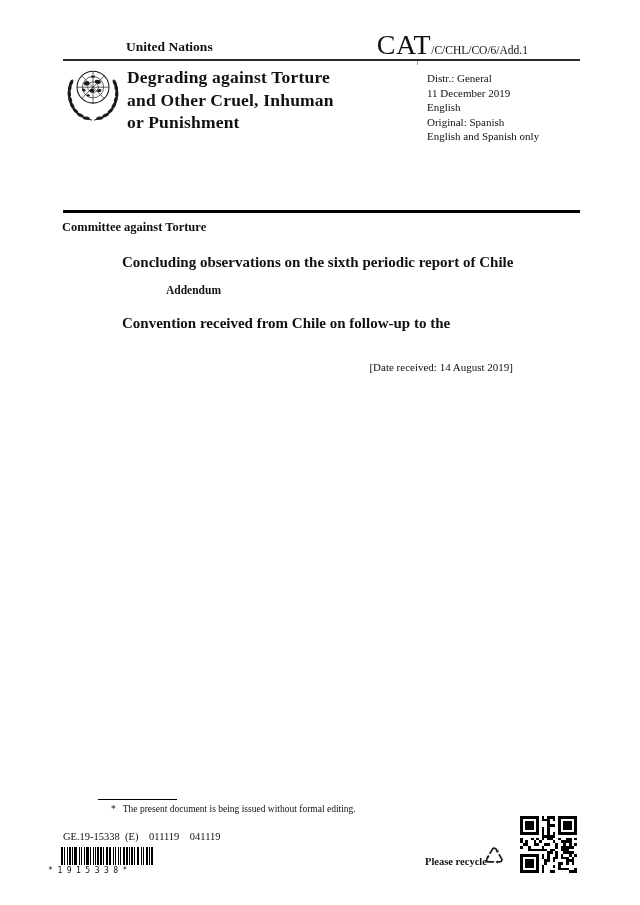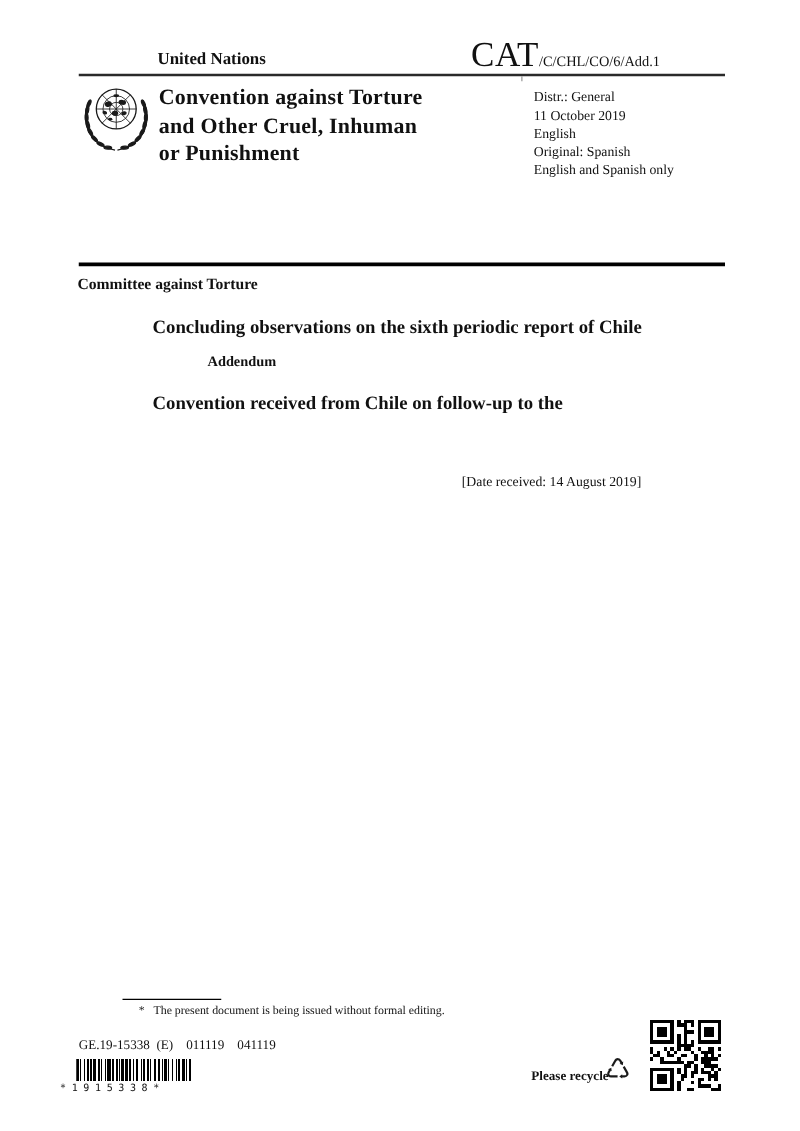--- a/index.html
+++ b/index.html
@@ -19,21 +19,21 @@
   .emblem{left:62px;top:64px;}
   .doc-title{left:127px;top:66px;font-size:17.5px;font-weight:bold;line-height:22.5px;letter-spacing:.2px;}
   .distr{left:427px;top:71px;font-size:11px;line-height:14.6px;}
   
   .section-rule{left:63px;width:517px;top:210px;height:3px;background:#000000;}
   .committee{left:62px;top:220px;font-size:12.5px;font-weight:bold;}
   .report-heading{left:122px;top:254px;width:440px;font-size:15px;font-weight:bold;}
   .addendum{left:122px;top:284px;font-size:11.5px;font-weight:bold;margin-left:44px;}
   .followup-heading{left:122px;top:314px;width:400px;font-size:15px;font-weight:bold;line-height:19.5px;}
   .followup-heading sup{font-size:60%;vertical-align:3px;font-weight:bold;}
-  .date-received{left:122px;top:361px;width:391px;text-align:right;font-size:11px;margin-top:19px;}
+  .date-received{left:122px;top:361px;width:391px;text-align:right;font-size:11px;}
   
   .footnote-rule{left:98px;top:799px;width:79px;height:1px;background:#000000;}
   .footnote{left:111px;top:804px;font-size:9.5px;}
   .footnote .fn-marker{margin-right:7px;}
   
   .document-code{left:63px;top:831px;font-size:10.5px;white-space:pre;}
   .barcode{left:61px;top:847px;width:92px;}
   .barcode-text{left:44px;top:866px;width:92px;font-family:"DejaVu Sans Mono",monospace;
     font-size:8px;letter-spacing:4.5px;text-align:center;white-space:nowrap;}
   .qr{left:520px;top:816px;}
@@ -87,28 +87,28 @@
       <ellipse cx="38.5" cy="27.5" rx="2.2" ry="1.6" transform="rotate(-10 38.5 27.5)"></ellipse>
       <ellipse cx="32" cy="13" rx="2.4" ry="1.2"></ellipse>
       <ellipse cx="27" cy="32.5" rx="1.8" ry="1.2"></ellipse>
     </g>
 
     <use href="#branch"></use>
     <use href="#branch" transform="translate(64,0) scale(-1,1)"></use>
   </svg>
 
   <div class="abs doc-title">
-    <div>Convention against Torture</div>
+    <div>Degrading against Torture</div>
     <div>and Other Cruel, Inhuman</div>
     <div>or Punishment</div>
   </div>
 
   <div class="abs distr">
     <div>Distr.: General</div>
-    <div>11 October 2019</div>
+    <div>11 December 2019</div>
     <div>English</div>
     <div>Original: Spanish</div>
     <div>English and Spanish only</div>
   </div>
 
   <div class="abs section-rule"></div>
   <div class="abs committee">Committee against Torture</div>
   <div class="abs report-heading">Concluding observations on the sixth periodic report of Chile</div>
   <div class="abs addendum">Addendum</div>
 

